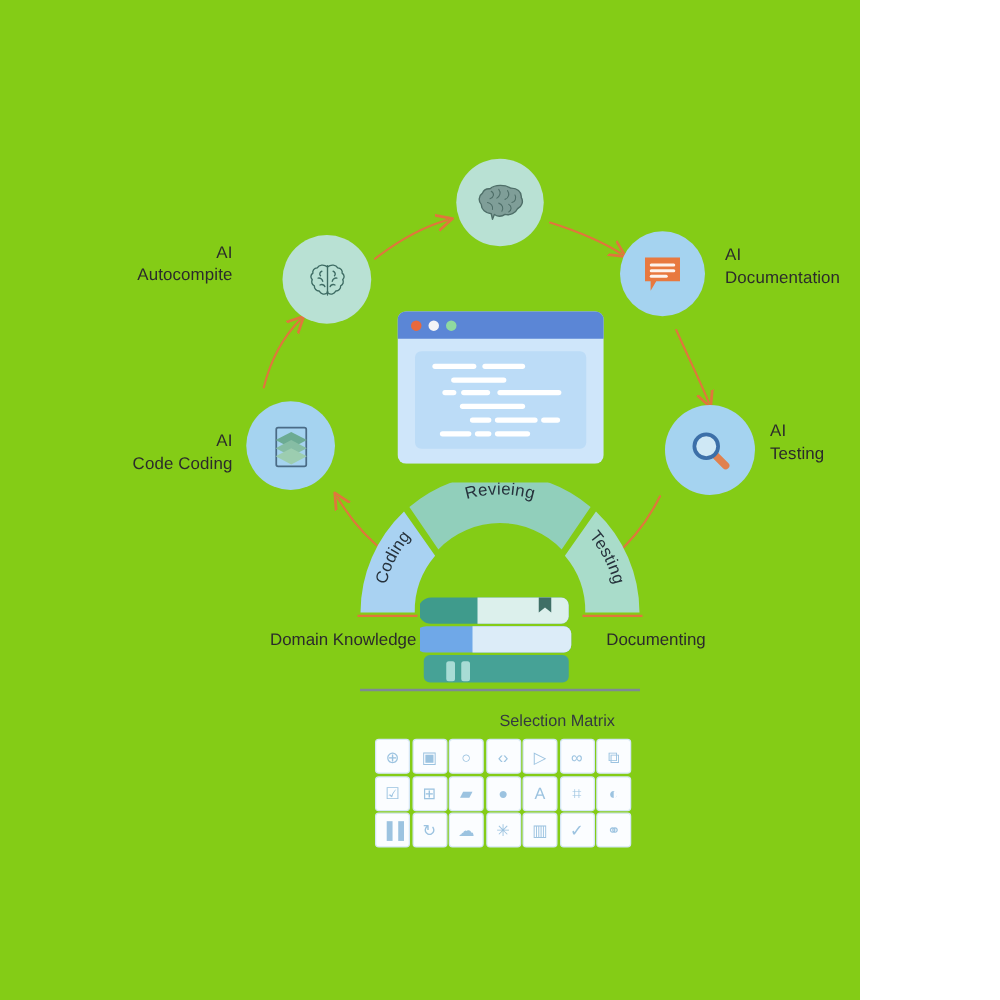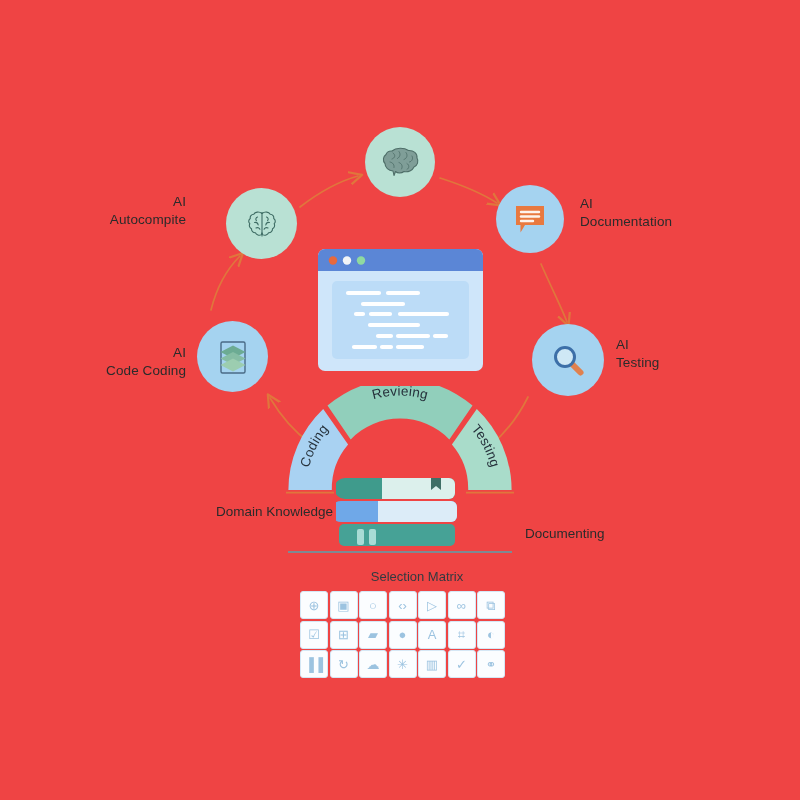--- a/index.html
+++ b/index.html
@@ -6,23 +6,23 @@
   html, body {
     margin: 0;
     padding: 0;
     background: #ffffff;
   }
   body {
     font-family: "Liberation Sans", sans-serif;
   }
   #canvas {
     position: relative;
-    width: 800px;
+    width: 688px;
     height: 800px;
-    background: #ef4444;
+    background: #84cc16;
     overflow: hidden;
   }
   .abs { position: absolute; }
 
   
   .node {
     position: absolute;
     border-radius: 50%;
     display: flex;
     align-items: center;
@@ -269,25 +269,25 @@
              a10.5,10.5 0 0 1 0,-21 Z" fill="#6fa8e8"></path>
     <path d="M42,29 h73 a6,6 0 0 1 6,6 v9 a6,6 0 0 1 -6,6 h-73 Z" fill="#dcecf8"></path>
 
     <path d="M8,52 h106 a5,5 0 0 1 5,5 v12 a5,5 0 0 1 -5,5 h-106
              a5,5 0 0 1 -5,-5 v-12 a5,5 0 0 1 5,-5 Z" fill="#46a296"></path>
     <rect x="21" y="57" width="7" height="16" rx="2" fill="#a8dcd5"></rect>
     <rect x="33" y="57" width="7" height="16" rx="2" fill="#a8dcd5"></rect>
   </svg>
 
   <div class="caption" style="left:216px;top:504px;text-align:center;">Domain Knowledge</div>
-  <div class="caption" style="left:485px;top:526px;margin-left:40px;">Documenting</div>
+  <div class="caption" style="left:485px;top:504px;">Documenting</div>
 
   <div class="divider" style="left:288px;top:551px;width:224px;"></div>
 
-  <div class="caption caption-center" style="left:317px;top:569px;width:200px;">Selection Matrix</div>
+  <div class="caption caption-center" style="left:292px;top:569px;width:200px;text-align:right;">Selection Matrix</div>
 
   <div id="icon-grid">
 
     <div class="icon-tile">
       <span class="tile-glyph">⊕</span>
     </div>
     <div class="icon-tile">
       <span class="tile-glyph">▣</span>
     </div>
     <div class="icon-tile">

